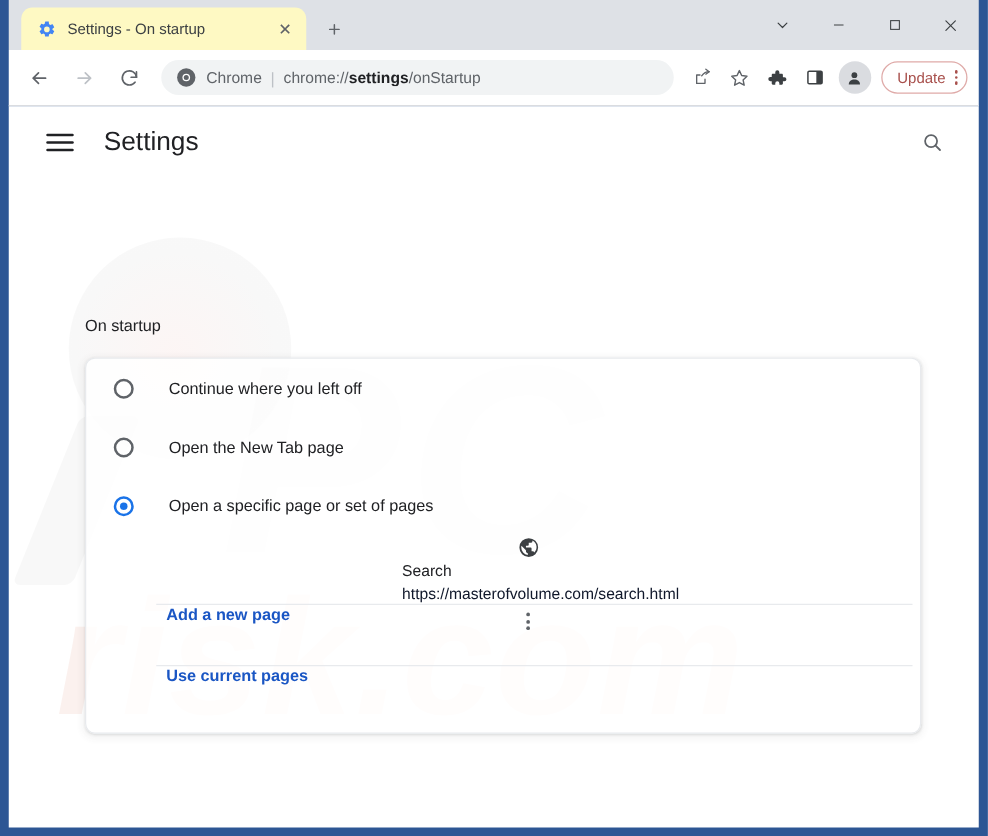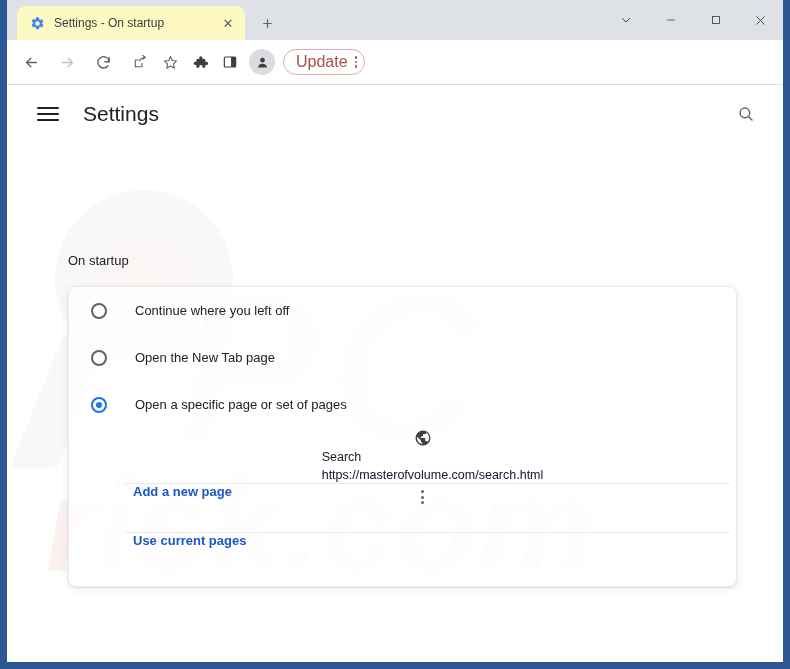--- a/index.html
+++ b/index.html
@@ -150,21 +150,21 @@
     height: 26px;
     border: 1px solid #dfaaa8;
     border-radius: 13px;
     display: flex; align-items: center;
     padding: 0 7px 0 12px;
     margin-left: 8px;
     cursor: pointer;
     flex: 0 0 auto;
   }
   .update-label {
-    font-size: 16px;
+    font-size: 12px;
     color: #a8504c;
     white-space: nowrap;
   }
   .update-dots {
     margin-left: 7px;
     display: flex; flex-direction: column;
     align-items: center; justify-content: center;
     gap: 2px;
   }
   .update-dots i {
@@ -434,20 +434,32 @@
         <path d="M5 12h14M13 6l6 6-6 6"></path>
       </svg>
     </div>
     <div class="navbtn">
       <svg width="17" height="17" viewBox="0 0 24 24" fill="none" stroke="#5f6368" stroke-width="1.9" stroke-linecap="round" stroke-linejoin="round">
         <path d="M20 11a8 8 0 1 0-1.6 5.6"></path>
         <path d="M20 5v6h-6"></path>
       </svg>
     </div>
 
+    <div class="omnibox">
+      <span class="chrome-logo">
+        <svg width="16" height="16" viewBox="0 0 24 24">
+          <circle cx="12" cy="12" r="11" fill="#5f6368"></circle>
+          <circle cx="12" cy="12" r="4.6" fill="#ffffff"></circle>
+          <circle cx="12" cy="12" r="3" fill="#5f6368"></circle>
+        </svg>
+      </span>
+      <span class="omni-scheme">Chrome</span>
+      <span class="omni-sep">|</span>
+      <span class="omni-url"><span>chrome://</span><b>settings</b><span>/onStartup</span></span>
+    </div>
 
     <div class="tb-icon">
       <svg width="16" height="16" viewBox="0 0 24 24" fill="none" stroke="#5f6368" stroke-width="1.6" stroke-linecap="round" stroke-linejoin="round">
         <path d="M5 19V9h4"></path>
         <path d="M5 19h10v-5"></path>
         <path d="M11 10c3-4 6-5 9-5"></path>
         <path d="M16 2l4 3-4 3"></path>
       </svg>
     </div>
     <div class="tb-icon">

